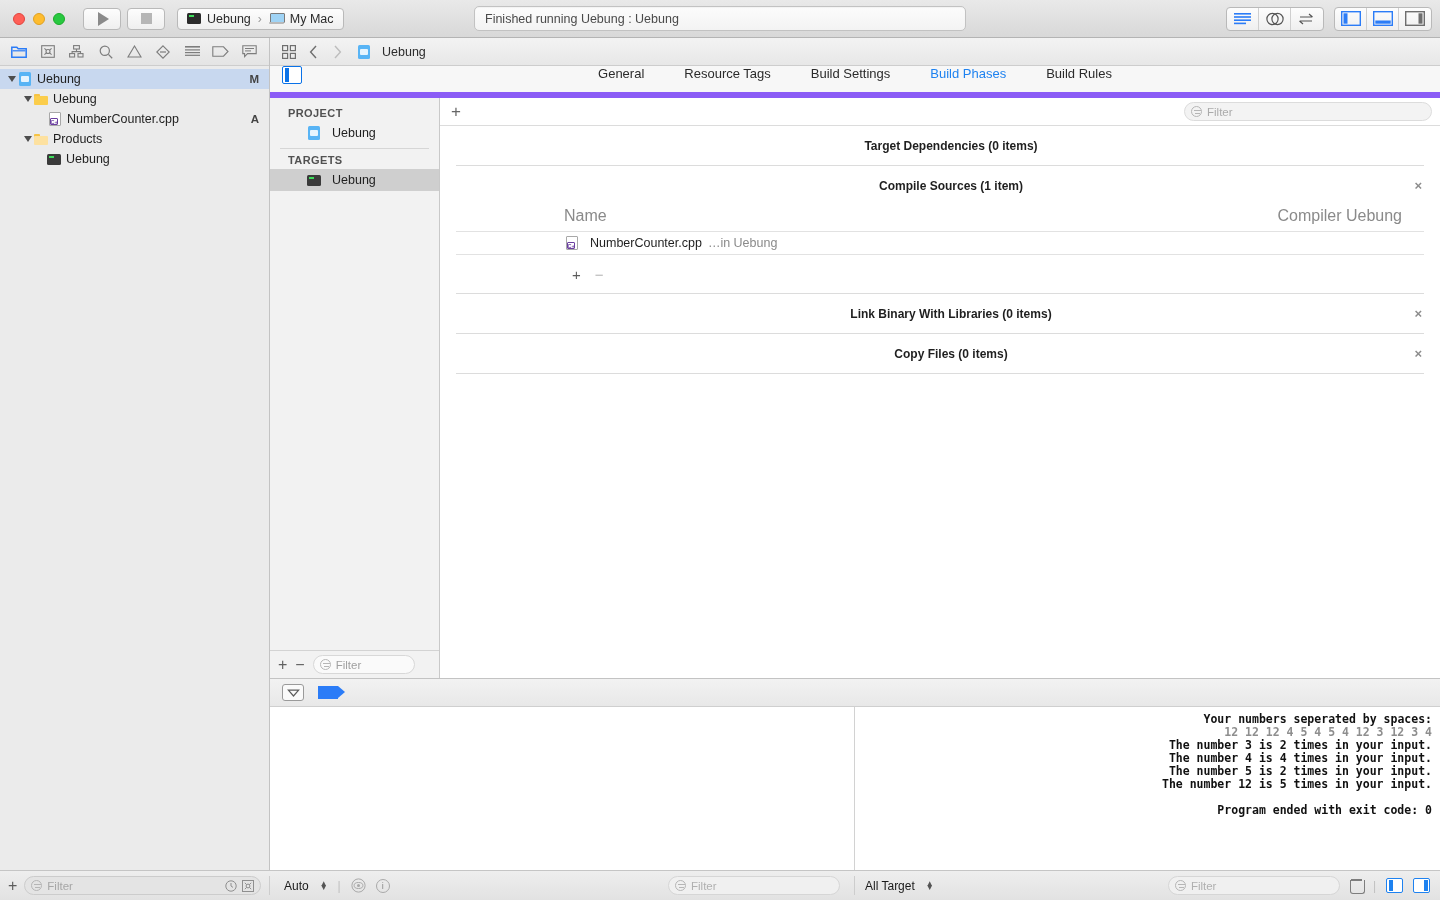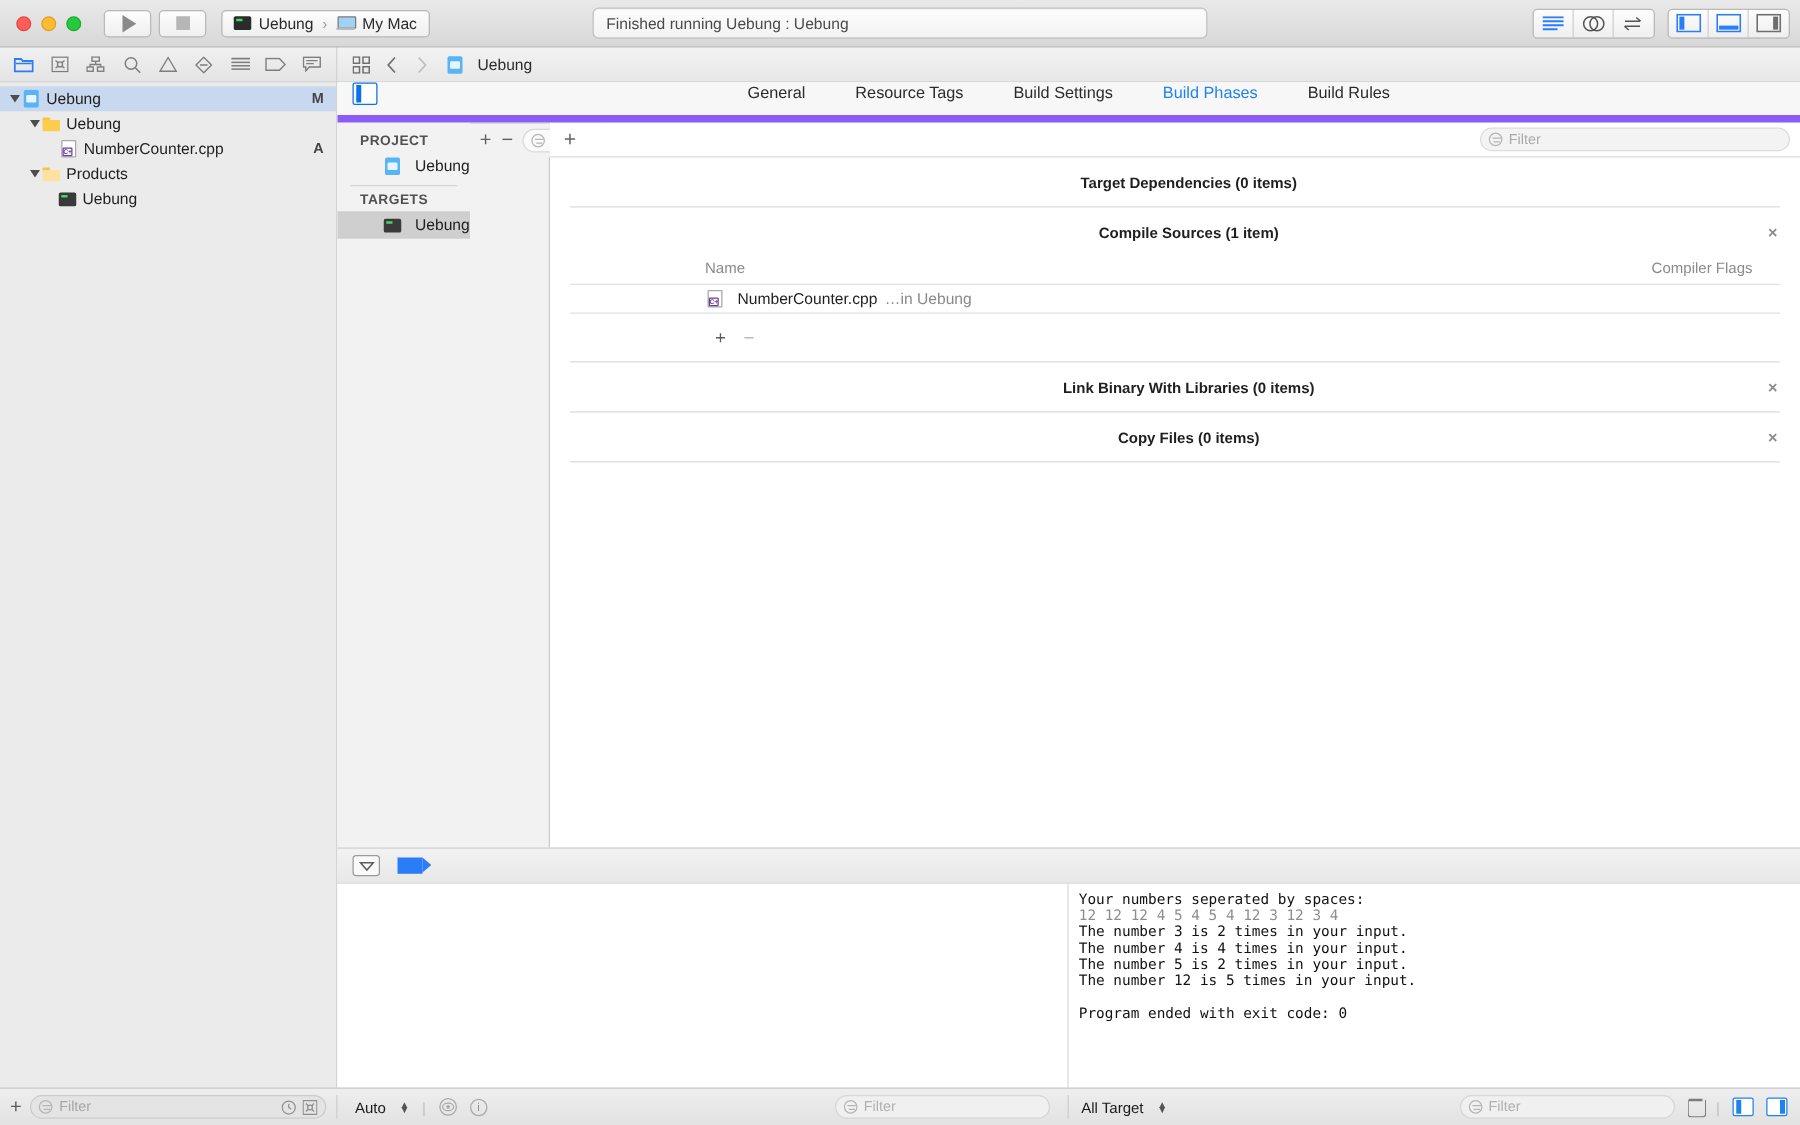--- a/index.html
+++ b/index.html
@@ -106,61 +106,61 @@
   .proj-editor{ flex:1 1 auto; display:flex; min-height:0; background:#ffffff;}
   .tabstrip{ height:32px;flex:0 0 32px;display:flex;align-items:flex-start;position:relative;
     background:#f7f7f7; border-bottom:6px solid #8b5cf6;text-decoration:underline;}
   .pane-toggle{ width:20px;height:18px;border:1.5px solid #0a72e8;border-radius:2px;margin-left:12px;position:relative;background:#fff;}
   .pane-toggle::after{content:"";position:absolute;left:2px;top:1px;width:4px;height:14px;background:#0a72e8;}
   .tabs{ position:absolute;left:0;right:0;display:flex;justify-content:center;gap:40px; font-size:13px;}
   .tab{ color:#2b2b2b; }
   .tab.active{ color:#1e82f0; }
 
   .split{ flex:1 1 auto; display:flex; min-height:0; }
-  .targets-pane{ width:170px;flex:0 0 170px;display:flex;flex-direction:row;
+  .targets-pane{ width:170px;flex:0 0 170px;display:flex;flex-direction:column;
     background:#f2f2f2; border-right:1px solid #c9c9c9;}
   .tp-body{ flex:1 1 auto; padding-top:6px;}
   .tp-hdr{ font-size:11px;font-weight:700;color:#515151;letter-spacing:0.4px;padding:3px 0 3px 18px;}
   .tp-row{ height:22px;display:flex;align-items:center;gap:6px;padding-left:36px;font-size:12.5px;color:#1e1e1e;}
   .tp-row.selected{ background:#cfcfcf; }
   .tp-sep{ height:1px;background:#d6d6d6;margin:4px 10px 2px 10px;}
   .tp-footer{ height:28px;flex:0 0 28px;display:flex;align-items:center;gap:8px;padding:0 8px;
     background:#f2f2f2;border-top:1px solid #d3d3d3;}
   .tp-pm{ font-size:16px;color:#616161;line-height:1;}
 
   .phases{ flex:1 1 auto; display:flex;flex-direction:column; background:#fff; min-width:0;}
   .phases-top{ height:28px;flex:0 0 28px;display:flex;align-items:center;border-bottom:1px solid #dcdcdc;position:relative;}
   .plus-big{ font-size:17px;color:#666;margin-left:11px;line-height:1;}
   .top-filter{ position:absolute;right:8px;width:248px;height:19px;background:#f3f3f3;border:1px solid #dcdcdc;border-radius:10px;
     display:flex;align-items:center;gap:5px;padding:0 6px;color:#aaa;font-size:11.5px;}
   .phases-body{ flex:1 1 auto; padding:0 16px; overflow:hidden;}
   .phase{ border-bottom:1px solid #dcdcdc; }
   .phase-hdr{ height:39px;display:flex;align-items:center;position:relative;font-size:12px;font-weight:700;color:#1f1f1f;justify-content:center;}
   .ph-disc{ width:14px;margin-left:8px;display:flex;align-items:center;}
   .ph-x{ position:absolute;right:2px;color:#8c8c8c;font-size:13px;}
-  .tbl-head{ display:flex;font-size:12px;color:#8a8a8a;padding:2px 0 6px 0;}
+  .tbl-head{ display:flex;font-size:16px;color:#8a8a8a;padding:2px 0 6px 0;}
   .tbl-name{ margin-left:108px; }
   .tbl-flags{ margin-left:auto; margin-right:22px;}
   .file-row{ display:flex;align-items:center;gap:6px;height:24px;padding-left:108px;font-size:12.5px;
     border-top:1px solid #e2e2e2;border-bottom:1px solid #e2e2e2;color:#1f1f1f;}
   .file-row .muted{ color:#8a8a8a; }
   .addrow{ height:38px;display:flex;align-items:center;gap:14px;padding-left:116px;color:#5c5c5c;font-size:15px;}
   .addrow .minus{ color:#b5b5b5; }
 
   
   .debugarea{ height:192px;flex:0 0 192px;display:flex;flex-direction:column;border-top:1px solid #c3c3c3;background:#fff;}
   .debug-toolbar{ height:28px;flex:0 0 28px;display:flex;align-items:center;gap:14px;padding:0 12px;
     background:linear-gradient(180deg,#f2f2f2,#e8e8e8); border-bottom:1px solid #cfcfcf;}
   .dt-btn{ width:22px;height:17px;border:1px solid #9a9a9a;border-radius:3px;background:#fafafa;display:flex;align-items:center;justify-content:center;}
   .flag{ width:20px;height:13px;background:#2b7cf7;position:relative;}
   .flag::after{content:"";position:absolute;right:-7px;top:0;border-top:6.5px solid transparent;border-bottom:6.5px solid transparent;border-left:7px solid #2b7cf7;}
   .debug-split{ flex:1 1 auto; display:flex; min-height:0;}
   .variables{ width:585px;flex:0 0 585px;border-right:1px solid #d2d2d2;background:#fff;}
   .console{ flex:1 1 auto; background:#fff; padding:6px 8px 0 8px; overflow:hidden;}
-  .console pre{ font-family:"DejaVu Sans Mono", monospace; font-size:11.5px; line-height:13px; color:#111; font-weight:400; white-space:pre;}
+  .console pre{ font-family:"DejaVu Sans Mono", monospace; font-size:11.5px; line-height:13px; color:#111; font-weight:700; white-space:pre;text-align:right;}
   .console .echo{ color:#8e8e8e; }
 
   
   .bottombar{ height:30px;flex:0 0 30px;display:flex;align-items:center;
     background:linear-gradient(180deg,#eeeeee,#e2e2e2); border-top:1px solid #c5c5c5;}
   .bb-nav{ width:270px;flex:0 0 270px;display:flex;align-items:center;gap:7px;padding:0 8px;border-right:1px solid #cdcdcd;}
   .bb-nav .plus{ font-size:16px;color:#5d5d5d;line-height:1;}
   .bb-filter{ flex:1 1 auto;height:19px;background:#e4e4e4;border:1px solid #cccccc;border-radius:10px;
     display:flex;align-items:center;padding:0 6px;gap:5px;color:#a6a6a6;font-size:11.5px;}
   .bb-mid{ width:585px;flex:0 0 585px;display:flex;align-items:center;gap:10px;padding:0 14px;border-right:1px solid #cdcdcd;}
@@ -486,21 +486,21 @@
                 <div class="phase">
                   <div class="phase-hdr">
                     <span class="ph-disc">
                         <span class="caret-d"></span>
                       </span>
                     <span>Compile Sources (1 item)</span>
                     <span class="ph-x">×</span>
                   </div>
                   <div class="tbl-head">
                     <span class="tbl-name">Name</span>
-                    <span class="tbl-flags">Compiler Flags</span>
+                    <span class="tbl-flags">Compiler Uebung</span>
                   </div>
                   <div class="file-row">
                     <span class="ic">
                       <span class="cppfile">
                           <span class="badge">C+</span>
                         </span>
                     </span>
                     <span>NumberCounter.cpp</span>
                     <span class="muted">…in Uebung</span>
                   </div>

